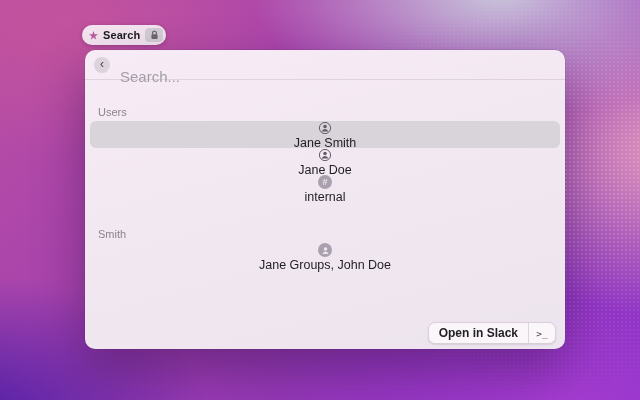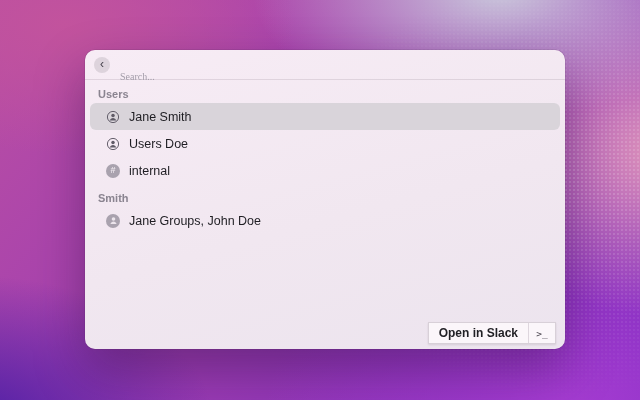--- a/index.html
+++ b/index.html
@@ -52,60 +52,74 @@
     border-bottom: 1px solid rgba(90,70,95,0.14);
   }
   .back-button {
     width: 16px; height: 16px; border-radius: 50%; background: #ddd3dc;
     display: flex; align-items: center; justify-content: center;
     font-size: 12px; line-height: 14px; color: #45404b; cursor: pointer;
     padding-bottom: 1px;
   }
   .search-input {
     flex: 1; margin-left: 10px; border: none; outline: none; background: transparent;
-    font-family: Liberation Serif, serif; font-size: 10px; color: #3a3540; margin-top: 24px;
+    font-family: Liberation Sans, sans-serif; font-size: 15px; color: #3a3540; margin-top: 24px;
   }
   .search-input::placeholder { color: #a39da9; }
 
   .panel-body { padding: 0 5px; }
   .section-label {
-    margin: 8px 8px 2px; font-size: 11px; line-height: 13px; color: #8a8490; font-weight: bold;
+    margin: 26px 8px 2px; font-size: 11px; line-height: 13px; color: #8a8490;
   }
   .row {
     height: 27px; border-radius: 6px; display: flex; align-items: center;
-    gap: 9px; padding: 0 16px; font-size: 12.5px; color: #1f1e23; cursor: default;
+    gap: 1px; padding: 0 16px; font-size: 12.5px; color: #1f1e23; cursor: default; flex-direction: column;
   }
   .row.selected { background: #d9d4da; }
   .avatar-outline { display: flex; align-items: center; }
   .avatar-fill {
     width: 14px; height: 14px; border-radius: 50%; background: #a9a2ae;
     display: flex; align-items: center; justify-content: center; flex: 0 0 auto;
   }
   .hash-glyph { font-size: 9px; font-weight: 700; color: #ece5ec; line-height: 1; }
 
   
   .open-button {
     position: absolute; right: 9px; bottom: 5px; height: 22px;
     display: flex; align-items: center;
-    background: #fbf6fa; border: 1px solid #d8d0d8; border-radius: 0;
+    background: #fbf6fa; border: 1px solid #d8d0d8; border-radius: 7px;
     box-shadow: 0 1px 2px rgba(0,0,0,0.10); cursor: pointer; overflow: hidden; margin-top: 36px;
   }
   .open-button-label { padding: 0 10px; font-size: 12px; font-weight: 700; color: #201f24; }
   .open-button-divider { width: 1px; align-self: stretch; background: #ded6de; }
   .shortcut-key {
     width: 26px; text-align: center;
     font-family: "DejaVu Sans Mono", monospace; font-size: 9.5px; color: #4a454f;
   }
 </style>
 </head>
 <body>
 
 <div class="stage">
   <div class="dots"></div>
 
+  <div class="search-pill">
+    <span class="pill-app-icon">
+      <svg width="9" height="9" viewBox="0 0 9 9">
+        <path d="M4.5 0L5.6 3.3H9L6.2 5.4l1.1 3.3L4.5 6.6 1.7 8.7l1.1-3.3L0 3.3h3.4z" fill="#bb5da0"></path>
+      </svg>
+    </span>
+    <span class="pill-label">Search</span>
+    <span class="pill-badge">
+      <svg width="9" height="10" viewBox="0 0 9 10">
+        <path d="M2.6 4.4V3.1a1.9 1.9 0 0 1 3.8 0v1.3" fill="none" stroke="#6b6570" stroke-width="1.2"></path>
+        <rect x="1.4" y="4.3" width="6.2" height="4.6" rx="1.2" fill="#6b6570"></rect>
+      </svg>
+    </span>
+  </div>
 
   <div class="panel">
 
     <div class="search-bar">
       <span class="back-button">‹</span>
       <input class="search-input" type="text" placeholder="Search..." style="">
     </div>
 
     <div class="panel-body">
 
@@ -123,21 +137,21 @@
       </div>
 
       <div class="row">
         <span class="avatar-outline">
           <svg width="14" height="14" viewBox="0 0 16 16">
             <circle cx="8" cy="8" r="6.4" fill="none" stroke="#5f5a66" stroke-width="1.1"></circle>
             <circle cx="8" cy="6.2" r="2" fill="#5f5a66"></circle>
             <path d="M4.3 12.1c.6-1.9 2-2.9 3.7-2.9s3.1 1 3.7 2.9" fill="#5f5a66"></path>
           </svg>
         </span>
-        <span>Users Doe</span>
+        <span>Jane Doe</span>
       </div>
 
 
       <div class="row">
         <span class="avatar-fill">
           <span class="hash-glyph">#</span>
         </span>
         <span>internal</span>
       </div>
 

